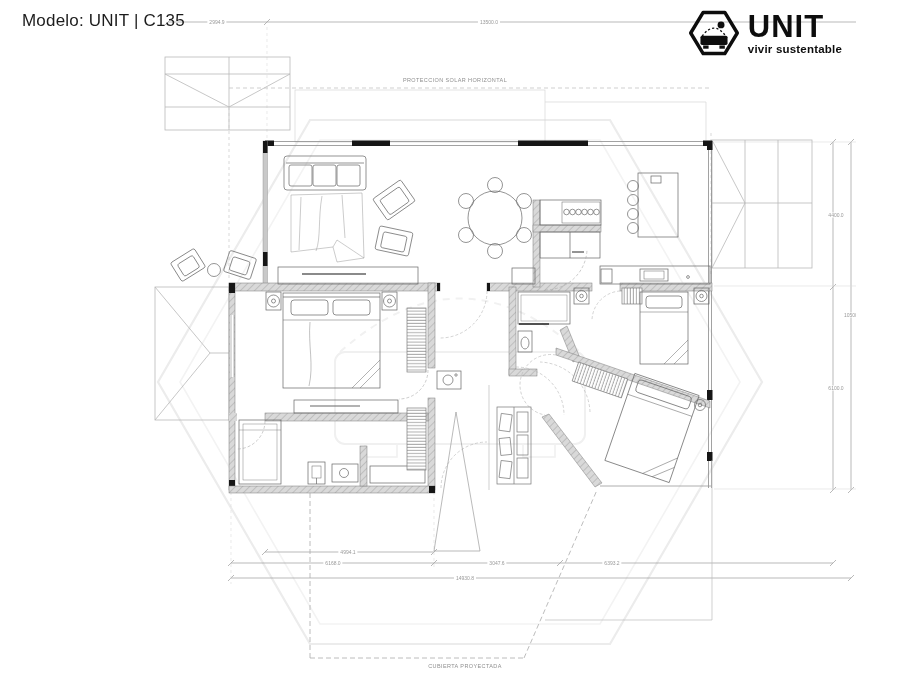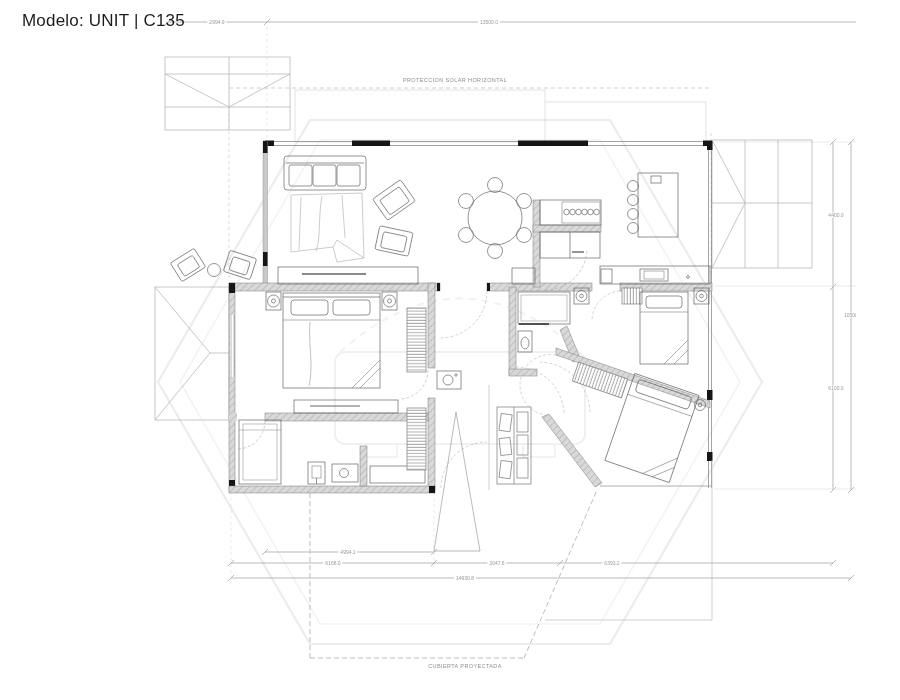--- a/index.html
+++ b/index.html
@@ -362,20 +362,34 @@
 
   <g stroke="#ababab" stroke-width="0.8" fill="none" stroke-dasharray="5 3">
     <line x1="310" y1="493" x2="310" y2="658"></line>
     <line x1="310" y1="658" x2="524" y2="658"></line>
     <line x1="524" y1="658" x2="597" y2="490"></line>
   </g>
 </svg>
 
 <div class="title">Modelo: UNIT | C135</div>
 
+<div class="logo">
+  <svg width="52" height="46" viewBox="0 0 48 42">
+    <polygon points="14,2 34,2 45.5,21 34,40 14,40 2.5,21" fill="none" stroke="#0d0d0d" stroke-width="3.2" stroke-linejoin="round"></polygon>
+    <path d="M13,24 Q24,9 35,24" fill="none" stroke="#0d0d0d" stroke-width="1.2" stroke-dasharray="2 2"></path>
+    <circle cx="30.5" cy="13.5" r="3.2" fill="#0d0d0d"></circle>
+    <rect x="11.5" y="23.5" width="25" height="8.5" rx="1.5" fill="#0d0d0d"></rect>
+    <rect x="14" y="32.5" width="5" height="3" fill="#0d0d0d"></rect>
+    <rect x="29" y="32.5" width="5" height="3" fill="#0d0d0d"></rect>
+  </svg>
+  <div class="logo-text">
+    <span class="logo-brand">UNIT</span>
+    <span class="logo-tag">vivir sustentable</span>
+  </div>
+</div>
 
 <span class="dim" style="left:217px;top:22px">2994.9</span>
 <span class="dim" style="left:489px;top:22px">13500.0</span>
 <span class="dim" style="left:836px;top:215px">4400.0</span>
 <span class="dim" style="left:836px;top:388px">6100.0</span>
 <span class="dim" style="left:853px;top:315px">10500.0</span>
 <span class="dim" style="left:348px;top:552px">4994.1</span>
 <span class="dim" style="left:333px;top:563px">6168.0</span>
 <span class="dim" style="left:497px;top:563px">3047.6</span>
 <span class="dim" style="left:612px;top:563px">6393.2</span>

